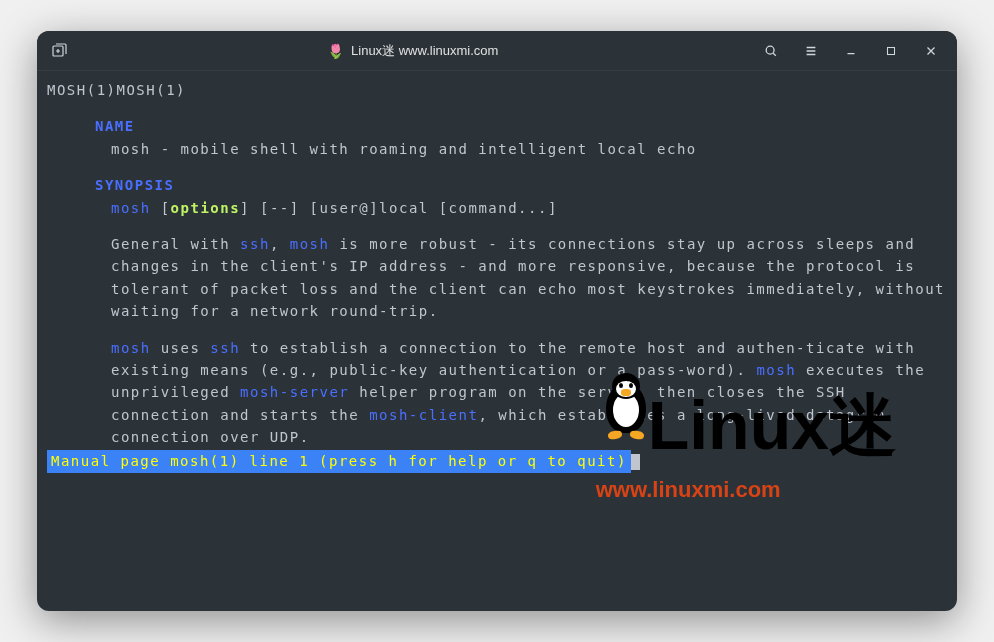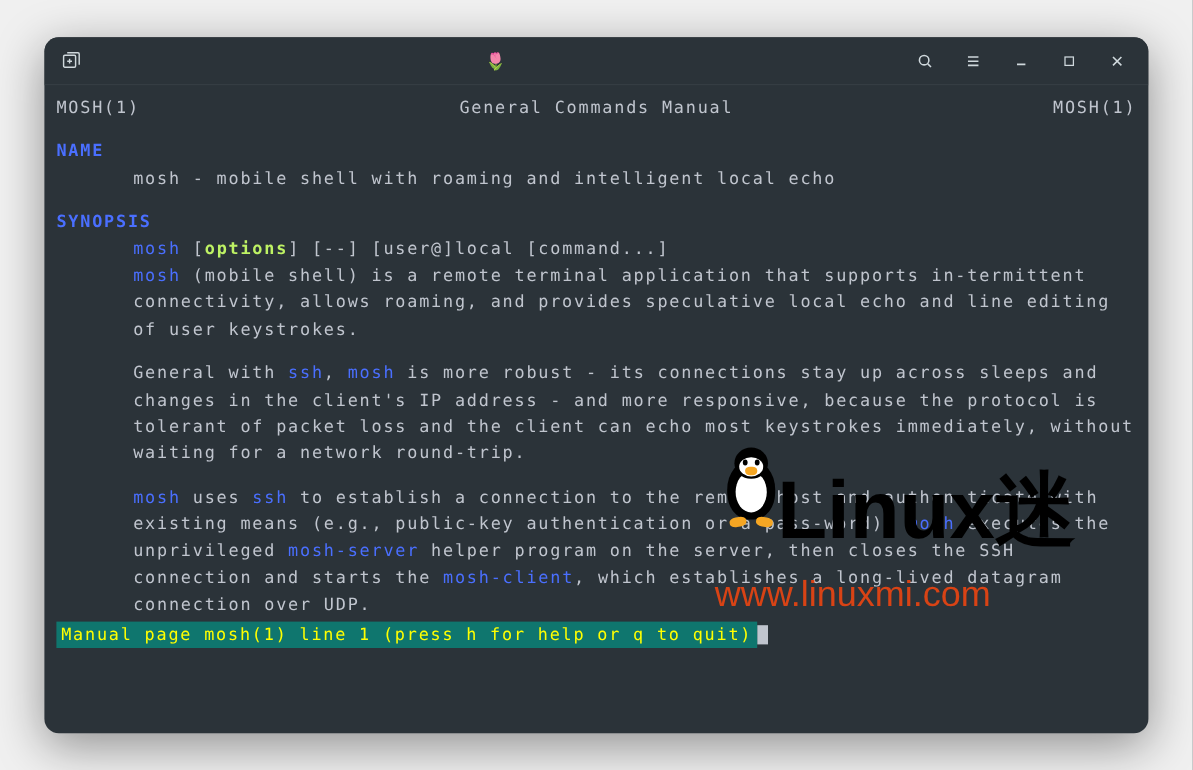--- a/index.html
+++ b/index.html
@@ -83,44 +83,44 @@
       font-family: 'DejaVu Sans Mono', 'Courier New', monospace;
       font-size: 14px;
       line-height: 1.6;
       color: #c0c5ce;
       letter-spacing: 1.5px;
       position: relative;
       min-height: 540px;
     }
     .man-header {
       display: flex;
-      justify-content: space-between;
       color: #c0c5ce;
     }
     .section-header {
       color: #4a6fff;
       font-weight: bold;
       margin-top: 14px;
+      margin-left: 48px;
     }
     .indented {
       padding-left: 64px;
     }
     .cmd-blue {
       color: #4a6fff;
       font-weight: normal;
     }
     .cmd-green {
       color: #bef264;
       font-weight: bold;
     }
     .para {
       margin-top: 14px;
     }
     .status-bar {
-      background: #0f766e;
+      background: #3b82f6;
       color: #ffff00;
       padding: 0 4px;
       display: inline-block;
       font-weight: normal;
       letter-spacing: 1.5px;
       margin-top: 2px;
       position: relative;
     }
     .cursor-block {
       display: inline-block;
@@ -139,24 +139,24 @@
     }
     .watermark-title {
       font-size: 68px;
       font-weight: bold;
       letter-spacing: 0;
       color: #000;
       display: flex;
       align-items: flex-start;
     }
     .watermark-url {
-      font-size: 30px;
+      font-size: 22px;
       color: #d84315;
       letter-spacing: 0;
-      font-weight: normal;
+      font-weight: bold;
       margin-top: -8px;
     }
     .penguin {
       display: inline-block;
       width: 60px;
       height: 70px;
       position: relative;
       margin-right: -8px;
       vertical-align: middle;
     }
@@ -238,20 +238,21 @@
       <div class="new-tab-btn">
         <svg viewBox="0 0 16 16" width="16" height="16" fill="none" stroke="currentColor" stroke-width="1.2">
           <rect x="2" y="3" width="10" height="10" rx="1"></rect>
           <path d="M5 1h9a1 1 0 0 1 1 1v9"></path>
           <path d="M7 6v4M5 8h4"></path>
         </svg>
       </div>
     </div>
     <div class="title-center">
       <span class="tulip">🌷</span>
+      <span>Linux迷 www.linuxmi.com</span>
     </div>
     <div class="titlebar-right">
       <div class="titlebar-btn">
         <svg viewBox="0 0 16 16" fill="none" stroke="currentColor" stroke-width="1.5">
           <circle cx="7" cy="7" r="4.5"></circle>
           <path d="M10.5 10.5l3 3"></path>
         </svg>
       </div>
       <div class="titlebar-btn">
         <svg viewBox="0 0 16 16" fill="none" stroke="currentColor" stroke-width="1.5">
@@ -272,36 +273,32 @@
         <svg viewBox="0 0 16 16" fill="none" stroke="currentColor" stroke-width="1.5">
           <path d="M4 4l8 8M12 4l-8 8"></path>
         </svg>
       </div>
     </div>
   </div>
 
   <div class="terminal">
     <div class="man-header">
       <span>MOSH(1)</span>
-      <span>General Commands Manual</span>
       <span>MOSH(1)</span>
     </div>
 
     <div class="section-header">NAME</div>
     <div class="indented">mosh - mobile shell with roaming and intelligent local echo</div>
 
     <div class="section-header">SYNOPSIS</div>
     <div class="indented">
       <span class="cmd-blue">mosh</span>
       <span> [</span><span class="cmd-green">options</span><span>] [--] [user@]local [command...]</span>
     </div>
 
-    <div class="indented">
-      <span class="cmd-blue">mosh</span><span>  (mobile shell) is a remote terminal application that supports in‐termittent connectivity, allows roaming, and provides speculative local echo and line editing of user keystrokes.</span>
-    </div>
 
     <div class="indented para">
       <span>General with </span><span class="cmd-blue">ssh</span><span>, </span><span class="cmd-blue">mosh</span><span> is more robust - its connections stay up across sleeps and changes in the client's IP address -  and  more  responsive, because the protocol is tolerant of packet loss and the client can echo most keystrokes immediately, without waiting for a network round-trip.</span>
     </div>
 
     <div class="indented para">
       <span class="cmd-blue">mosh</span><span> uses </span><span class="cmd-blue">ssh</span><span> to establish a connection to the remote host and  authen‐ticate  with existing means (e.g., public-key authentication or a pass‐word). </span><span class="cmd-blue">mosh</span><span> executes the unprivileged </span><span class="cmd-blue">mosh-server</span><span> helper program on the server,  then  closes  the  SSH  connection and starts the </span><span class="cmd-blue">mosh-client</span><span>, which establishes a long-lived datagram connection over UDP.</span>
     </div>
 
     <div>

